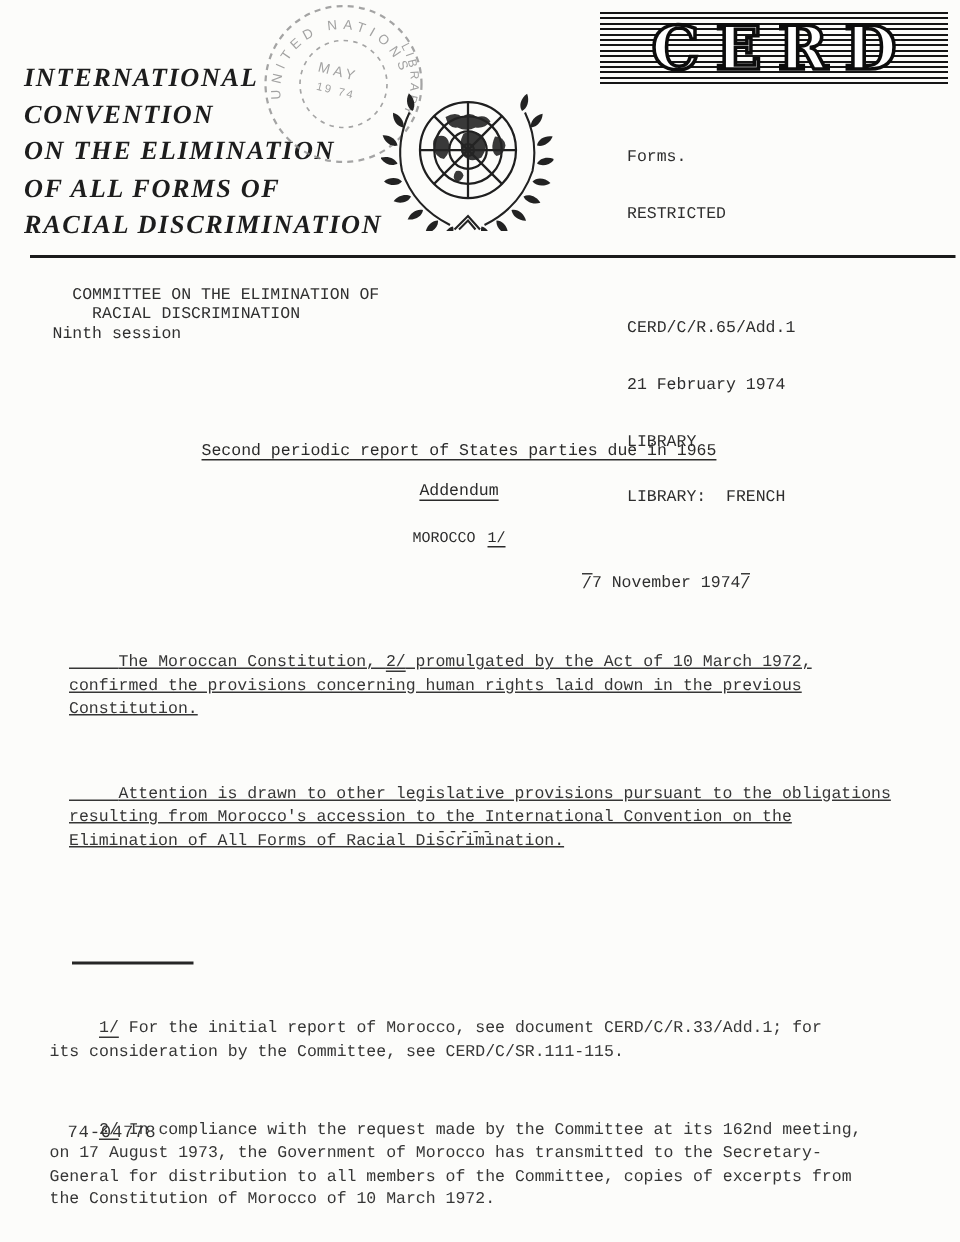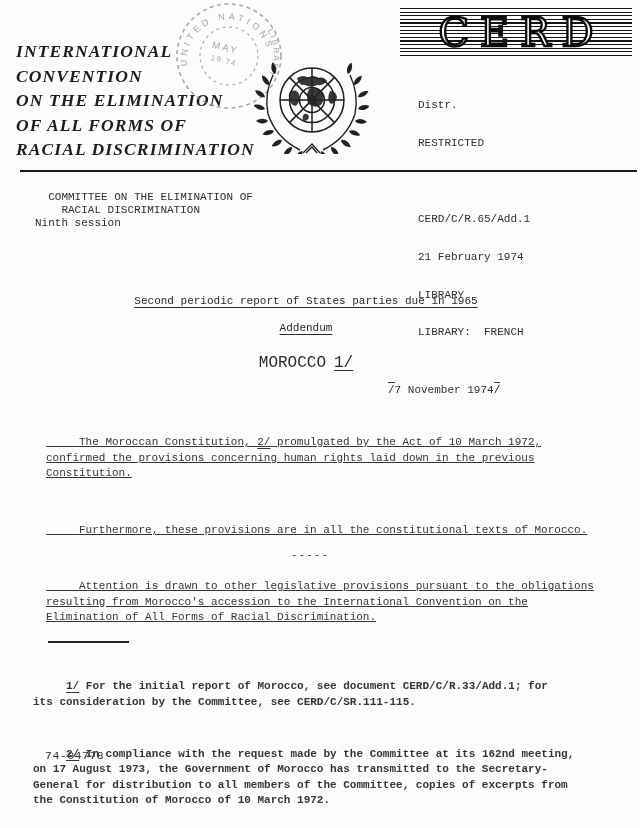--- a/index.html
+++ b/index.html
@@ -18,21 +18,21 @@
     color:#1d1d1d; white-space:pre;
   }
 
   
   .cerd-banner{
     position:absolute; left:400px; top:8px; width:232px; height:49px;
     background:repeating-linear-gradient(to bottom,#151515 0px,#151515 1.3px,rgba(0,0,0,0) 1.3px,rgba(0,0,0,0) 3.6px);
     display:flex; align-items:center; justify-content:center;
   }
   .cerd-banner .logo-text{
-    font-family:"DejaVu Serif", serif; font-weight:400;
+    font-family:"DejaVu Serif", serif; font-weight:700;
     font-size:40px; line-height:49px; letter-spacing:11px; text-indent:11px;
     color:#ffffff; -webkit-text-stroke:2.4px #0c0c0c;
   }
 
   
   .dist-block{
     position:absolute; left:418px; top:74px;
     font-size:11px; line-height:12.6px; color:#2e2e2e; white-space:pre;
   }
   .dist-gap{ height:13px; }
@@ -44,21 +44,21 @@
 
   .committee{
     position:absolute; left:35px; top:191px;
     font-size:11px; line-height:13.2px; color:#2f2f2f; white-space:pre;
   }
 
   .center-col{ position:absolute; left:6px; width:600px; text-align:center; }
   .headings{ top:256px; font-size:11px; line-height:14.4px; color:#2a2a2a; white-space:pre; }
   .subtitle{ top:295px; font-size:11px; color:#2a2a2a; }
   .addendum{ top:322px; font-size:11px; color:#2a2a2a; }
-  .country-line{ top:354px; font-size:16px; color:#2a2a2a; }
+  .country-line{ top:354px; font-size:10px; color:#2a2a2a; }
   .country-ref{ margin-left:8px; }
 
   .u{ text-decoration:underline; text-underline-offset:2.5px; text-decoration-thickness:1.1px; }
 
   .received-date{
     position:absolute; left:388px; top:382px;
     font-size:11px; color:#2f2f2f;
   }
   .received-date .br{ display:inline-block; border-top:1.3px solid #3a3a3a; padding-top:0.5px; }
 
@@ -73,21 +73,21 @@
     font-size:11px; letter-spacing:1px; color:#3a3a3a;
   }
 
   .footnote-rule{
     position:absolute; left:48px; top:641px; width:81px; height:2px; background:#262626;
   }
   .footnotes{
     position:absolute; left:33px; top:649px; width:590px;
     font-size:11px; line-height:15.2px; color:#363636; white-space:pre-wrap;
   }
-  .footnote{ margin:0 0 7px 0;font-weight:bold; }
+  .footnote{ margin:0 0 7px 0; }
 
   .doc-number{
     position:absolute; left:45px; top:749px;
     font-size:11.5px; letter-spacing:0.5px; color:#333;
   }
 
   .stamp-svg{ position:absolute; left:170px; top:0px; opacity:0.8; }
   .emblem-svg{ position:absolute; left:254px; top:58px; }
 </style>
 </head>
@@ -169,21 +169,21 @@
       <use href="#lf" transform="translate(77,89) rotate(138)"></use>
       <use href="#lf" transform="translate(67,93) rotate(150)"></use>
     </g>
   </svg>
 
   <div class="cerd-banner">
     <span class="logo-text">CERD</span>
   </div>
 
   <div class="dist-block">
-    <div>Distr.</div>
+    <div>Forms.</div>
     <div>RESTRICTED</div>
     <div class="dist-gap"></div>
     <div>CERD/C/R.65/Add.1</div>
     <div>21 February 1974</div>
     <div>LIBRARY</div>
     <div>LIBRARY:  FRENCH</div>
   </div>
 
   <div class="header-rule"></div>
 
@@ -205,21 +205,20 @@
   </div>
 
   <div class="received-date">
     <span class="br">/</span><span>7 November 1974</span><span class="br">/</span>
   </div>
 
   <div class="paragraphs">
     <div class="para"><span>     The Moroccan Constitution, </span><span class="u">2/</span><span> promulgated by the Act of 10 March 1972,
 confirmed the provisions concerning human rights laid down in the previous
 Constitution.</span></div>
-    <div class="para"><span>     Furthermore, these provisions are in all the constitutional texts of Morocco.</span></div>
     <div class="para"><span>     Attention is drawn to other legislative provisions pursuant to the obligations
 resulting from Morocco's accession to the International Convention on the
 Elimination of All Forms of Racial Discrimination.</span></div>
   </div>
 
   <div class="dash-sep">-----</div>
 
   <div class="footnote-rule"></div>
   <div class="footnotes">
     <div class="footnote"><span>     </span><span class="u">1/</span><span> For the initial report of Morocco, see document CERD/C/R.33/Add.1; for

